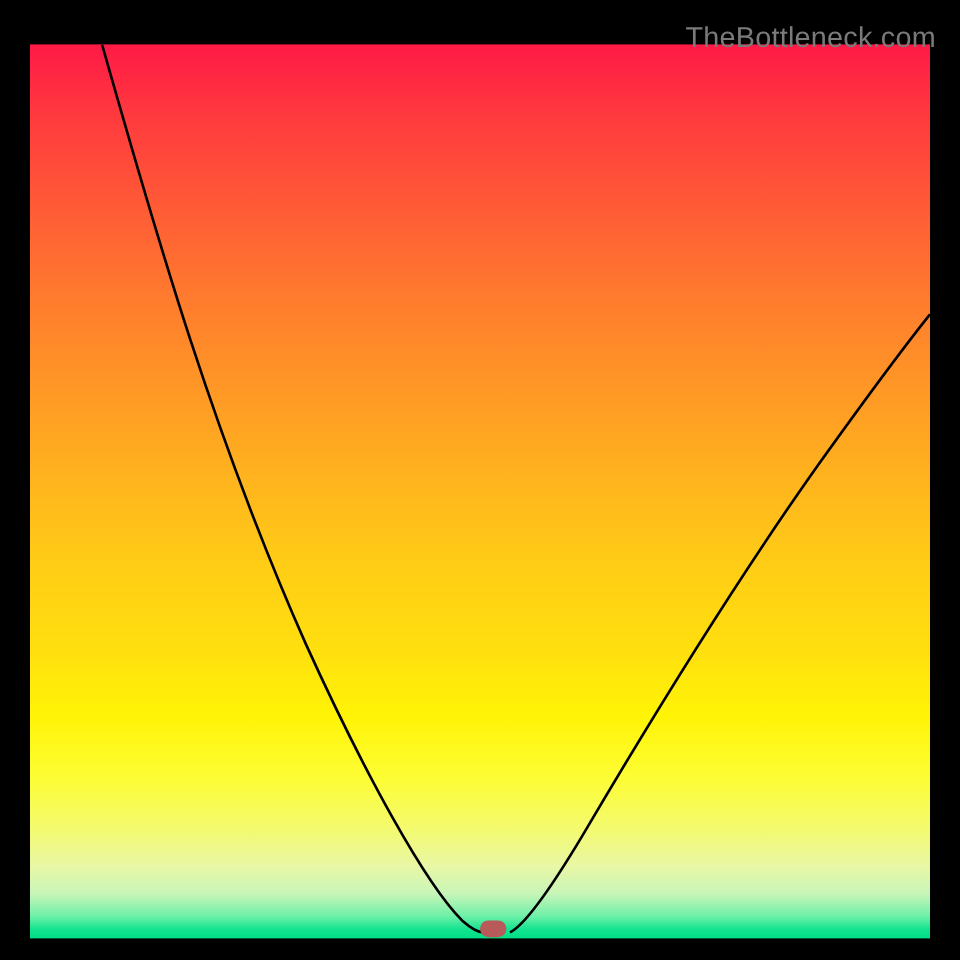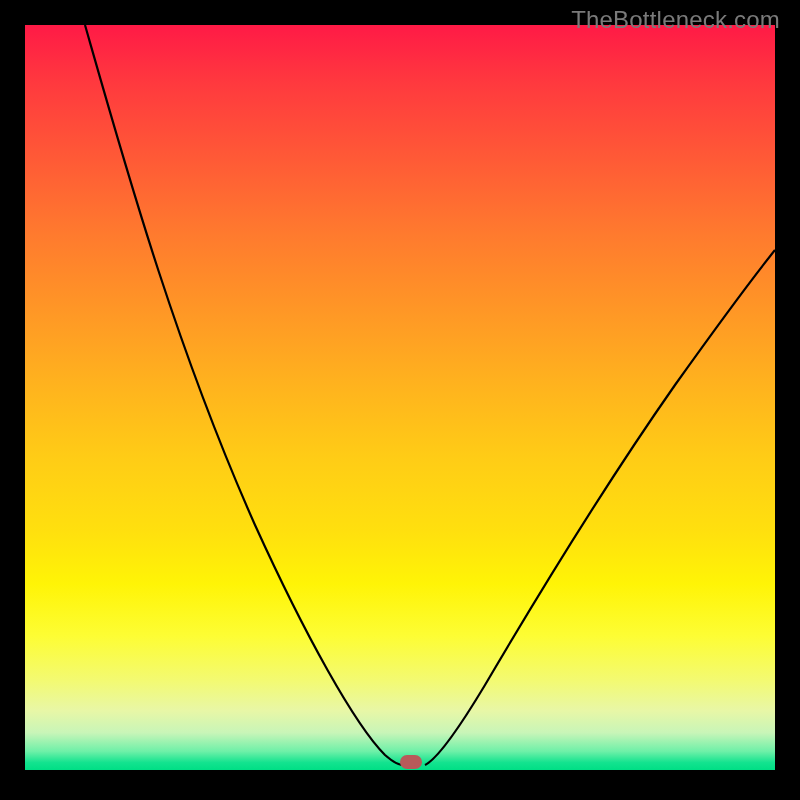--- a/index.html
+++ b/index.html
@@ -9,20 +9,21 @@
     height: 800px;
     background: #000;
     overflow: hidden;
     font-family: Arial, Helvetica, sans-serif;
   }
   .outer {
     width: 800px;
     height: 642px;
     background: #000;
     position: relative;
+    margin-top: 12px;
   }
   .watermark {
     position: absolute;
     top: 6px;
     right: 20px;
     color: #7a7a7a;
     font-size: 24px;
     font-weight: 500;
     letter-spacing: 0.2px;
     z-index: 10;

